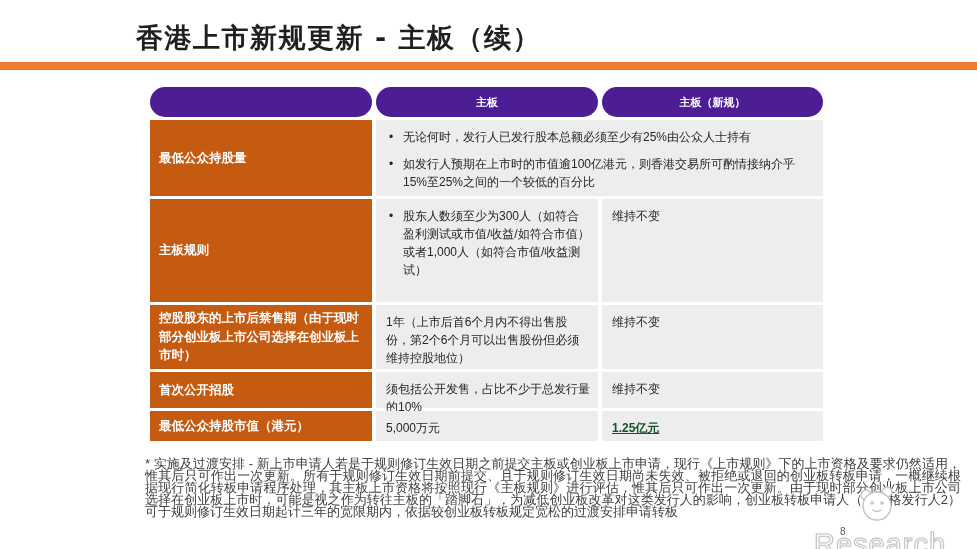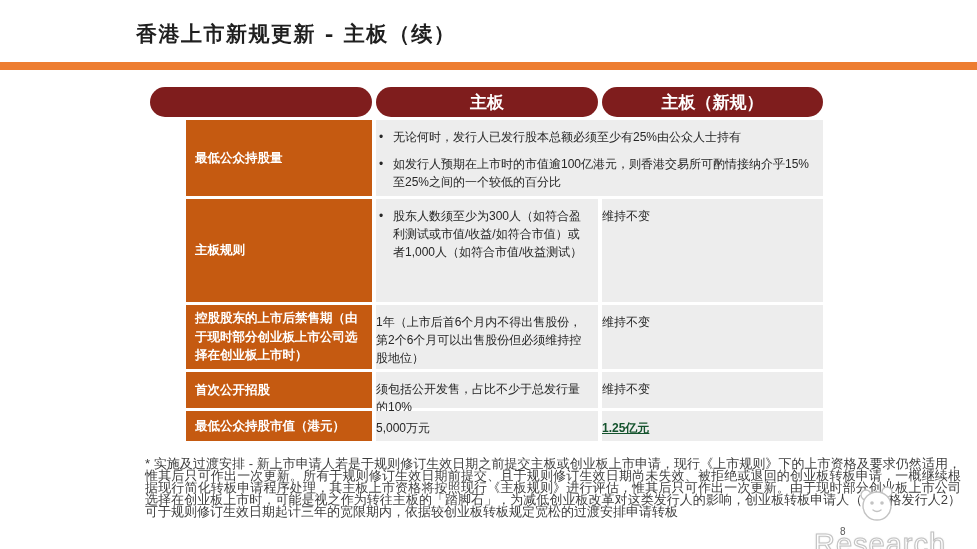--- a/index.html
+++ b/index.html
@@ -1,32 +1,32 @@
 <!DOCTYPE html>
 <html><head>
 <meta charset="utf-8">
 <style>
   html,body{margin:0;padding:0;background:#fff;}
   .slide{position:relative;width:977px;height:549px;background:#ffffff;overflow:hidden;
          font-family:"Liberation Sans",sans-serif;}
   
-  .title{position:absolute;left:136px;top:20px;font-size:21px;font-weight:bold;color:#1f1f1f;
+  .title{position:absolute;left:136px;top:20px;font-size:27px;font-weight:bold;color:#1f1f1f;
          font-family:"DejaVu Serif",serif;letter-spacing:1.5px;white-space:nowrap;}
   .title-rule{position:absolute;left:0;top:62px;width:977px;height:8px;background:#ED7D31;}
   
   .rules-table{position:absolute;left:150px;top:87px;width:673px;display:grid;
          grid-template-columns:222px 222px 221px;
          grid-template-rows:30px 76px 103px 64px 36px 30px;
          gap:3px 4px;}
-  .hcell{background:#7f1d1d;color:#ffffff;font-weight:bold;font-size:17px;
+  .hcell{background:#4c1d95;color:#ffffff;font-weight:bold;font-size:11px;
          display:flex;align-items:center;justify-content:center;border-radius:15px;}
   .lcell{background:#C55A11;color:#ffffff;font-weight:bold;font-size:12.5px;
-         display:flex;align-items:center;padding:4px 10px 4px 9px;line-height:1.5;margin-left:36px;}
+         display:flex;align-items:center;padding:4px 10px 4px 9px;line-height:1.5;}
   .bcell{background:#EDEDED;color:#262626;font-size:12px;line-height:1.5;
-         padding:8px 8px 6px 0;box-sizing:border-box;}
+         padding:8px 8px 6px 10px;box-sizing:border-box;}
   .span2{grid-column:2/4;}
   .bullet{position:relative;padding-left:17px;margin-bottom:9px;}
   .bullet:last-child{margin-bottom:0;}
   .bullet::before{content:"•";position:absolute;left:3px;top:0;color:#262626;}
   .new-red{color:#14532d;text-decoration:underline;font-weight:bold;}
   
   .footnote{position:absolute;left:145px;top:458px;width:816px;font-size:13px;
          line-height:12px;color:#3d3d3d;text-align:justify;}
   
   .logo{position:absolute;left:790px;top:482px;width:180px;height:50px;display:flex;

